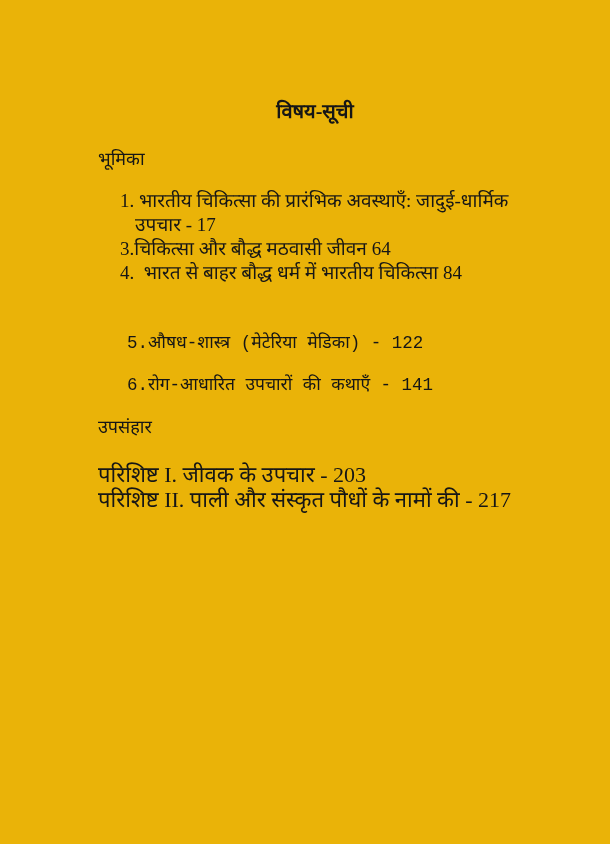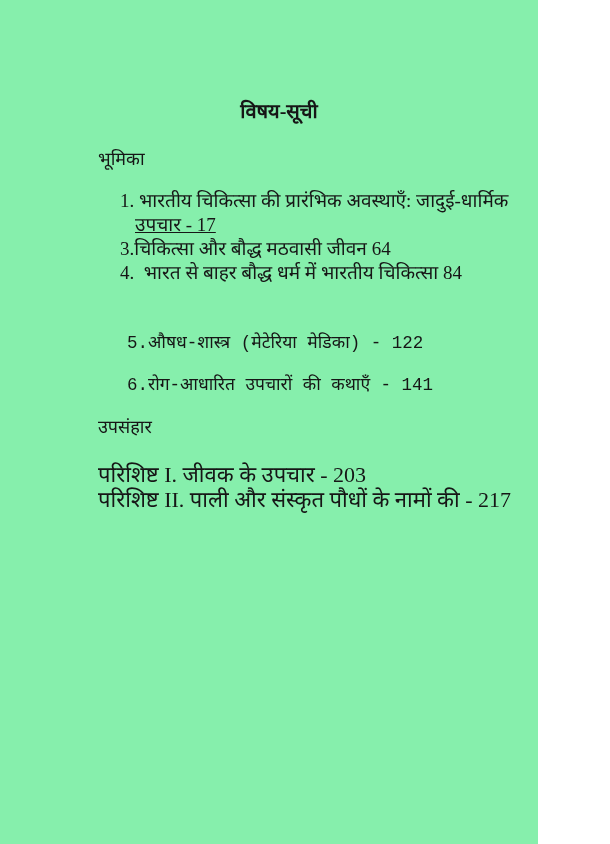--- a/index.html
+++ b/index.html
@@ -1,20 +1,20 @@
 <!DOCTYPE html>
 <html lang="hi"><head>
 <meta charset="utf-8">
 <style>
   html, body { margin: 0; padding: 0; background: #ffffff; }
   .page {
     position: relative;
-    width: 538px;
+    width: 610px;
     height: 844px;
-    background: #86efac;
+    background: #eab308;
     color: #161616;
     font-family: "Liberation Serif", "DejaVu Serif", serif;
     overflow: hidden;
   }
   .content {
     padding: 0 78px 0 98px;
   }
   .doc-title {
     padding-top: 98px;
     font-size: 20px;
@@ -44,21 +44,21 @@
     line-height: 24px;
   }
   .toc-list-2 {
     margin-top: 46px;
     padding-left: 29px;
     font-size: 17.5px;
     line-height: 24px;
     font-family: Liberation Mono, monospace;
   }
   .toc-line { white-space: pre; }
-  .toc-line.cont { padding-left: 15px; text-decoration: underline; }
+  .toc-line.cont { padding-left: 15px; }
   .toc-item-gap { margin-top: 18px; }
   .conclusion {
     margin-top: 18px;
     font-size: 18px;
     line-height: 24px;
     white-space: pre;
   }
   .appendices {
     margin-top: 23px;
     font-size: 22px;

